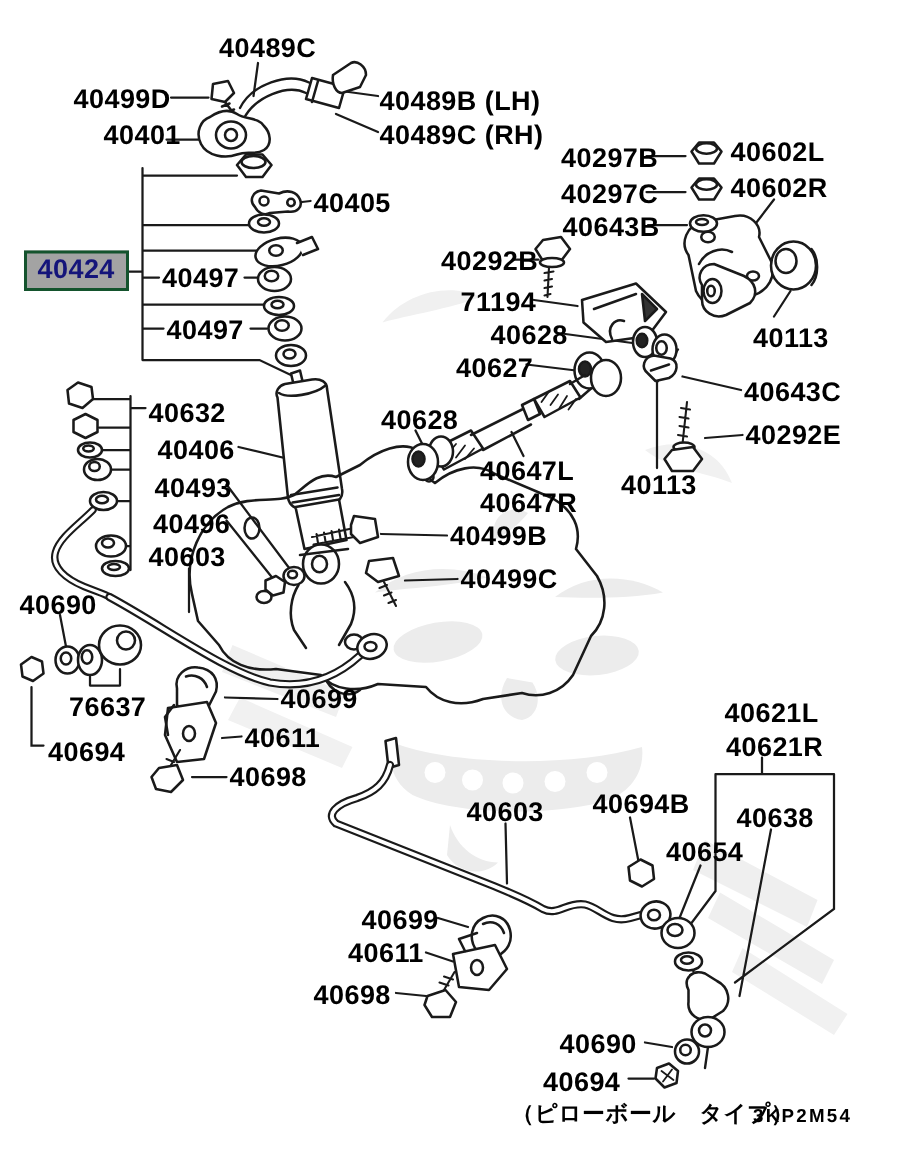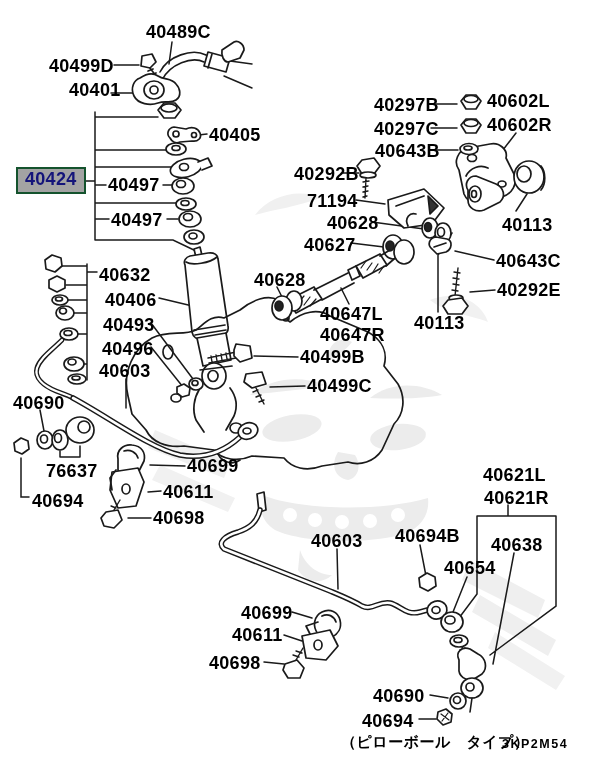--- a/index.html
+++ b/index.html
@@ -293,20 +293,22 @@
         <path d="M438,712 L446,709 L452,714 L451,722 L443,725 L437,719 Z" fill="#fff"></path>
         <path d="M441,714 L449,720 M448,713 L442,721" stroke-width="1.2"></path>
       </g>
     </g>
   </svg>
 
   <div id="label-layer">
       <div class="label" style="left: 146px; top: 23px;">40489C</div>
       <div class="label" style="left: 49px; top: 57px;">40499D</div>
       <div class="label" style="left: 69px; top: 81px;">40401</div>
+      <div class="label" style="left: 253px; top: 58px;">40489B (LH)</div>
+      <div class="label" style="left: 253px; top: 81px;">40489C (RH)</div>
       <div class="label" style="left: 209px; top: 126px;">40405</div>
       <div class="label hl" style="left: 16px; top: 167px;">40424</div>
       <div class="label" style="left: 108px; top: 176px;">40497</div>
       <div class="label" style="left: 111px; top: 211px;">40497</div>
       <div class="label" style="left: 374px; top: 96px;">40297B</div>
       <div class="label" style="left: 487px; top: 92px;">40602L</div>
       <div class="label" style="left: 374px; top: 120px;">40297C</div>
       <div class="label" style="left: 487px; top: 116px;">40602R</div>
       <div class="label" style="left: 375px; top: 142px;">40643B</div>
       <div class="label" style="left: 294px; top: 165px;">40292B</div>

